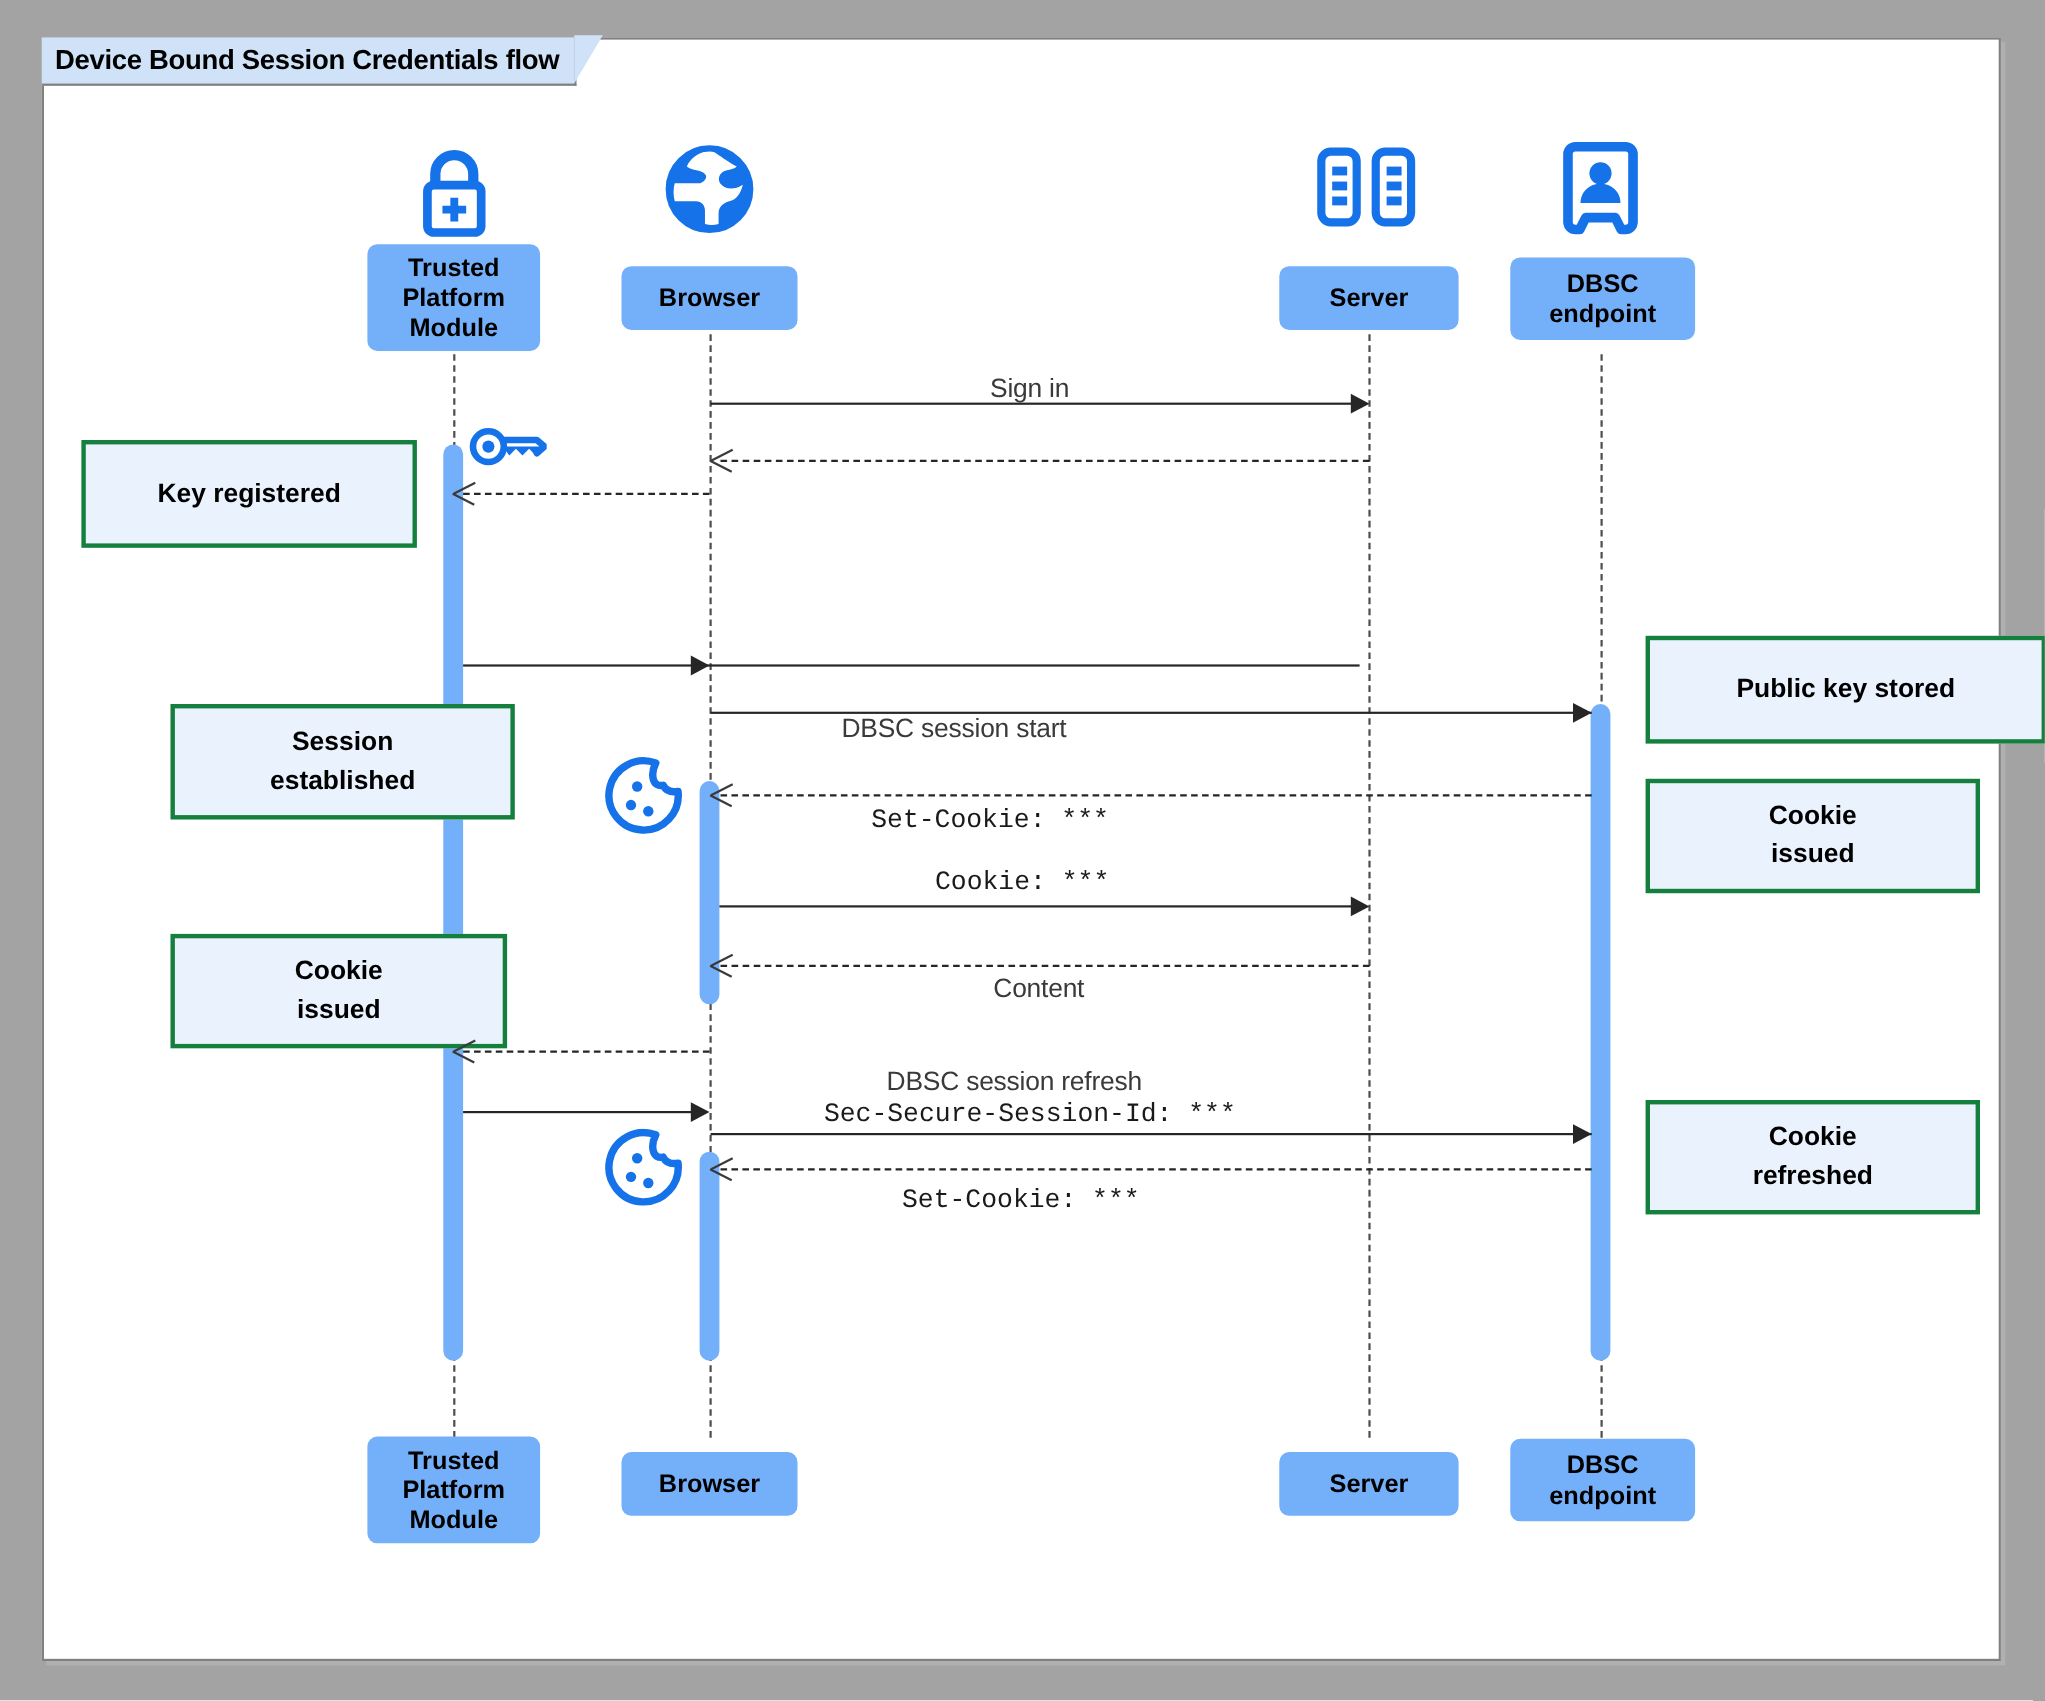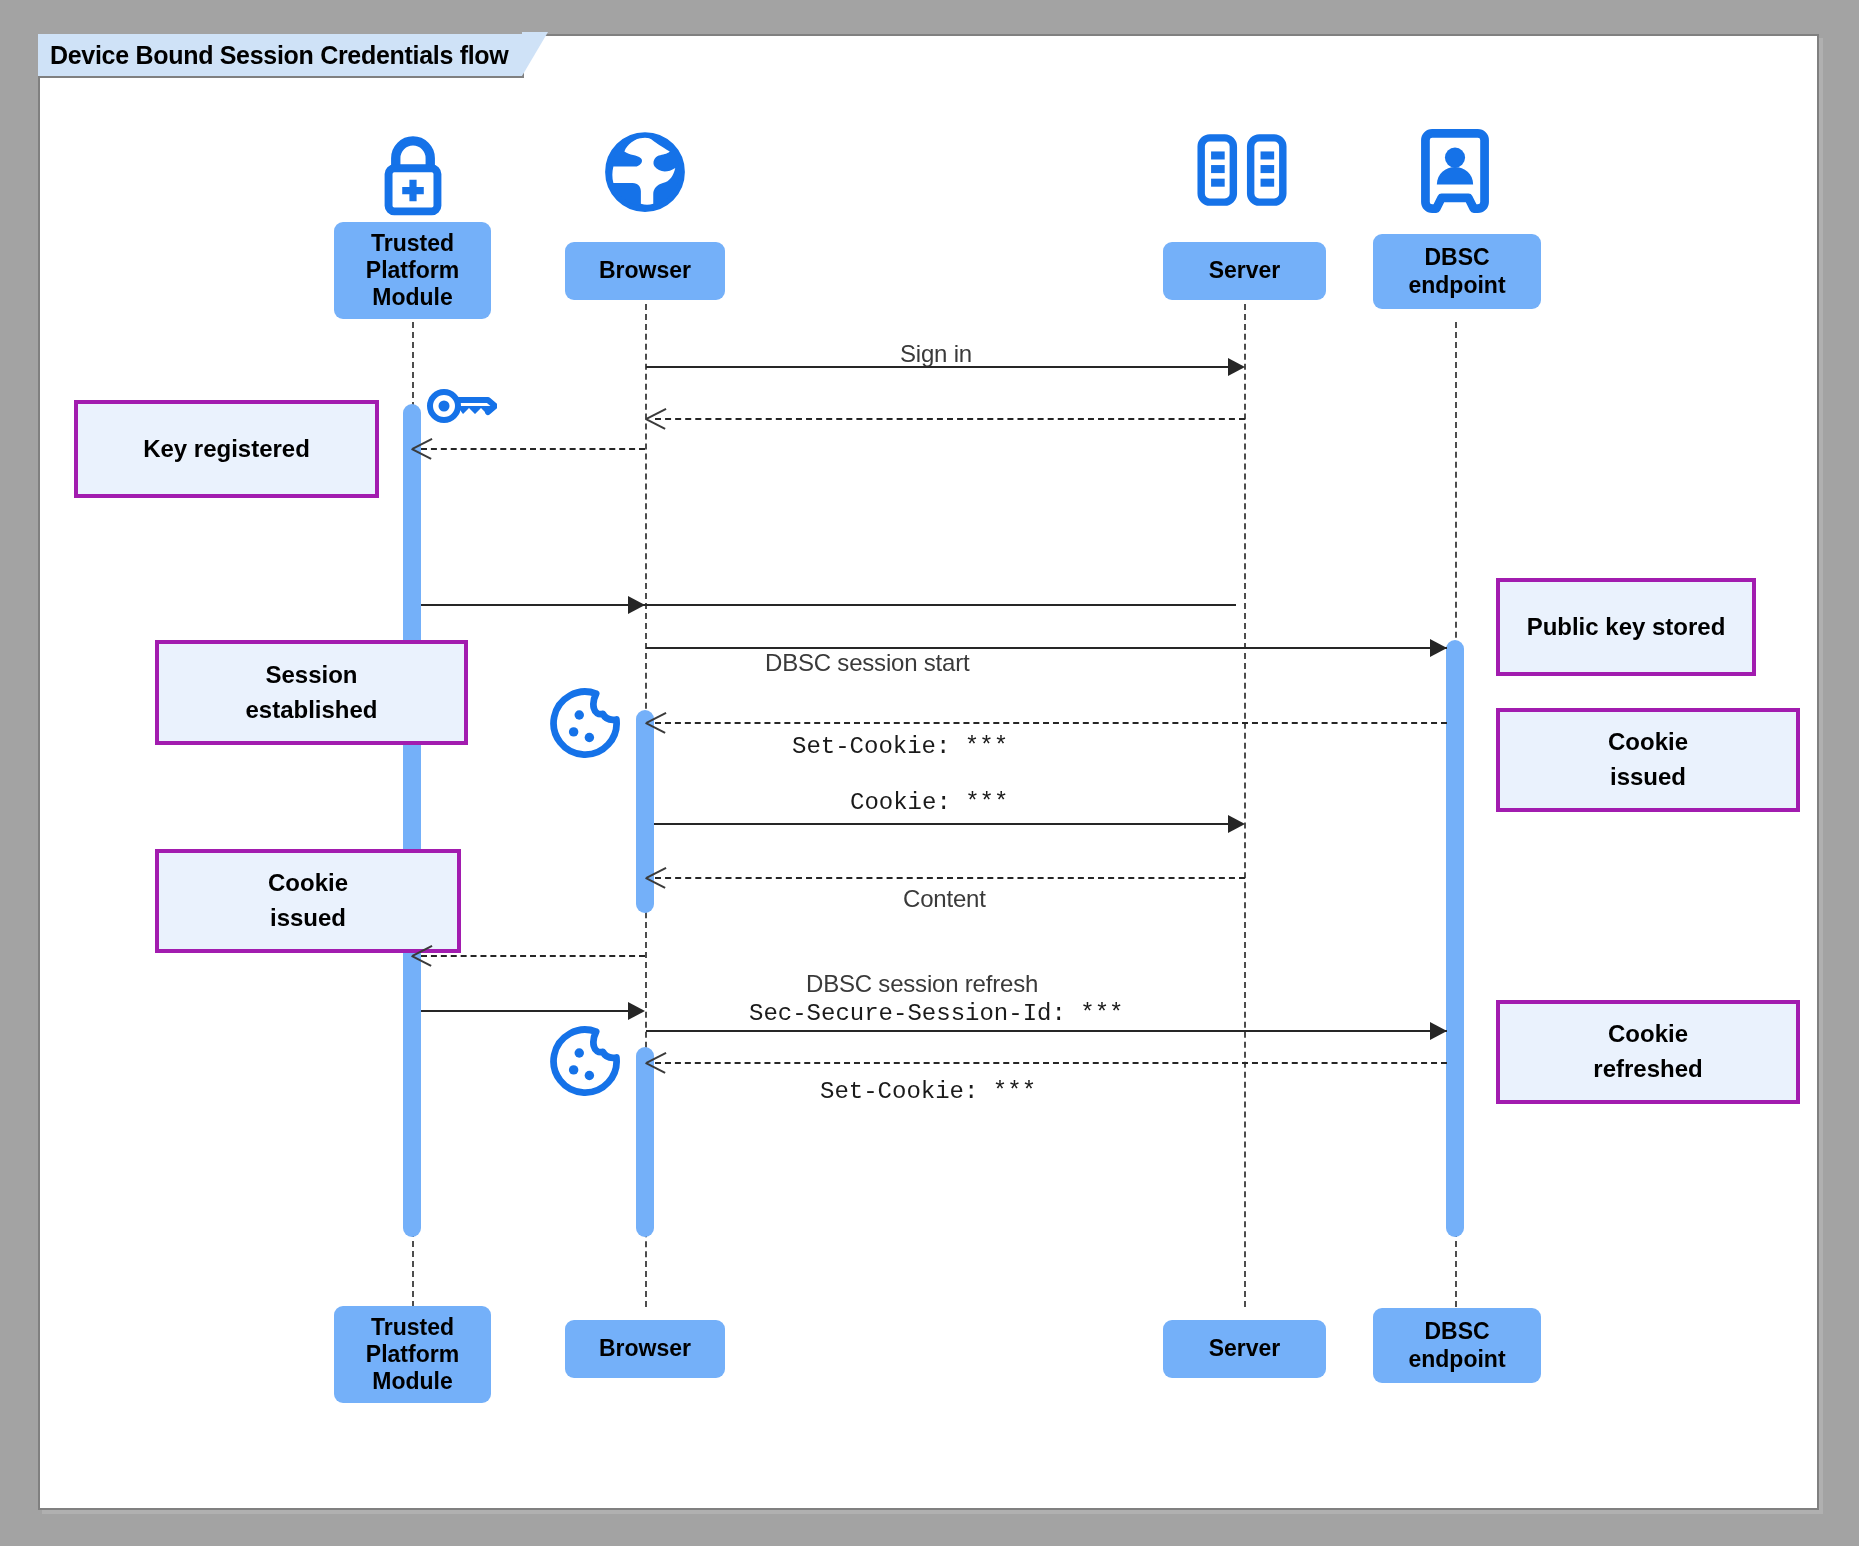--- a/index.html
+++ b/index.html
@@ -46,21 +46,21 @@
   
   .icon{position:absolute;}
 
   
   .act{
     position:absolute;width:18px;background:#74b0f9;border-radius:9px;
   }
 
   
   .note{
-    position:absolute;background:#eaf2fd;border:4px solid #a21caf;
+    position:absolute;background:#eaf2fd;border:4px solid #15803d;
     box-sizing:border-box;
     display:flex;align-items:center;justify-content:center;text-align:left;
     font-weight:bold;font-size:24px;color:#000;line-height:1.45;
   }
 
   
   .msgline{position:absolute;height:0;}
   .msgline.solid{border-top:2px solid #262626;}
   .msgline.dash{border-top:2px dashed #262626;}
   .arrowhead{position:absolute;width:0;height:0;}
@@ -161,21 +161,21 @@
   <div class="note" style="left:155px;top:640px;width:313px;height:105px;flex-direction:column;">
     <span>Session</span>
     <span>established</span>
   </div>
 
   <div class="note" style="left:155px;top:849px;width:306px;height:104px;flex-direction:column;">
     <span>Cookie</span>
     <span>issued</span>
   </div>
 
-  <div class="note" style="left:1496px;top:578px;width:260px;height:98px;flex-direction:column;">
+  <div class="note" style="left:1496px;top:578px;width:364px;height:98px;flex-direction:column;">
     <span>Public key stored</span>
   </div>
 
   <div class="note" style="left:1496px;top:708px;width:304px;height:104px;flex-direction:column;">
     <span>Cookie</span>
     <span>issued</span>
   </div>
 
   <div class="note" style="left:1496px;top:1000px;width:304px;height:104px;flex-direction:column;">
     <span>Cookie</span>

